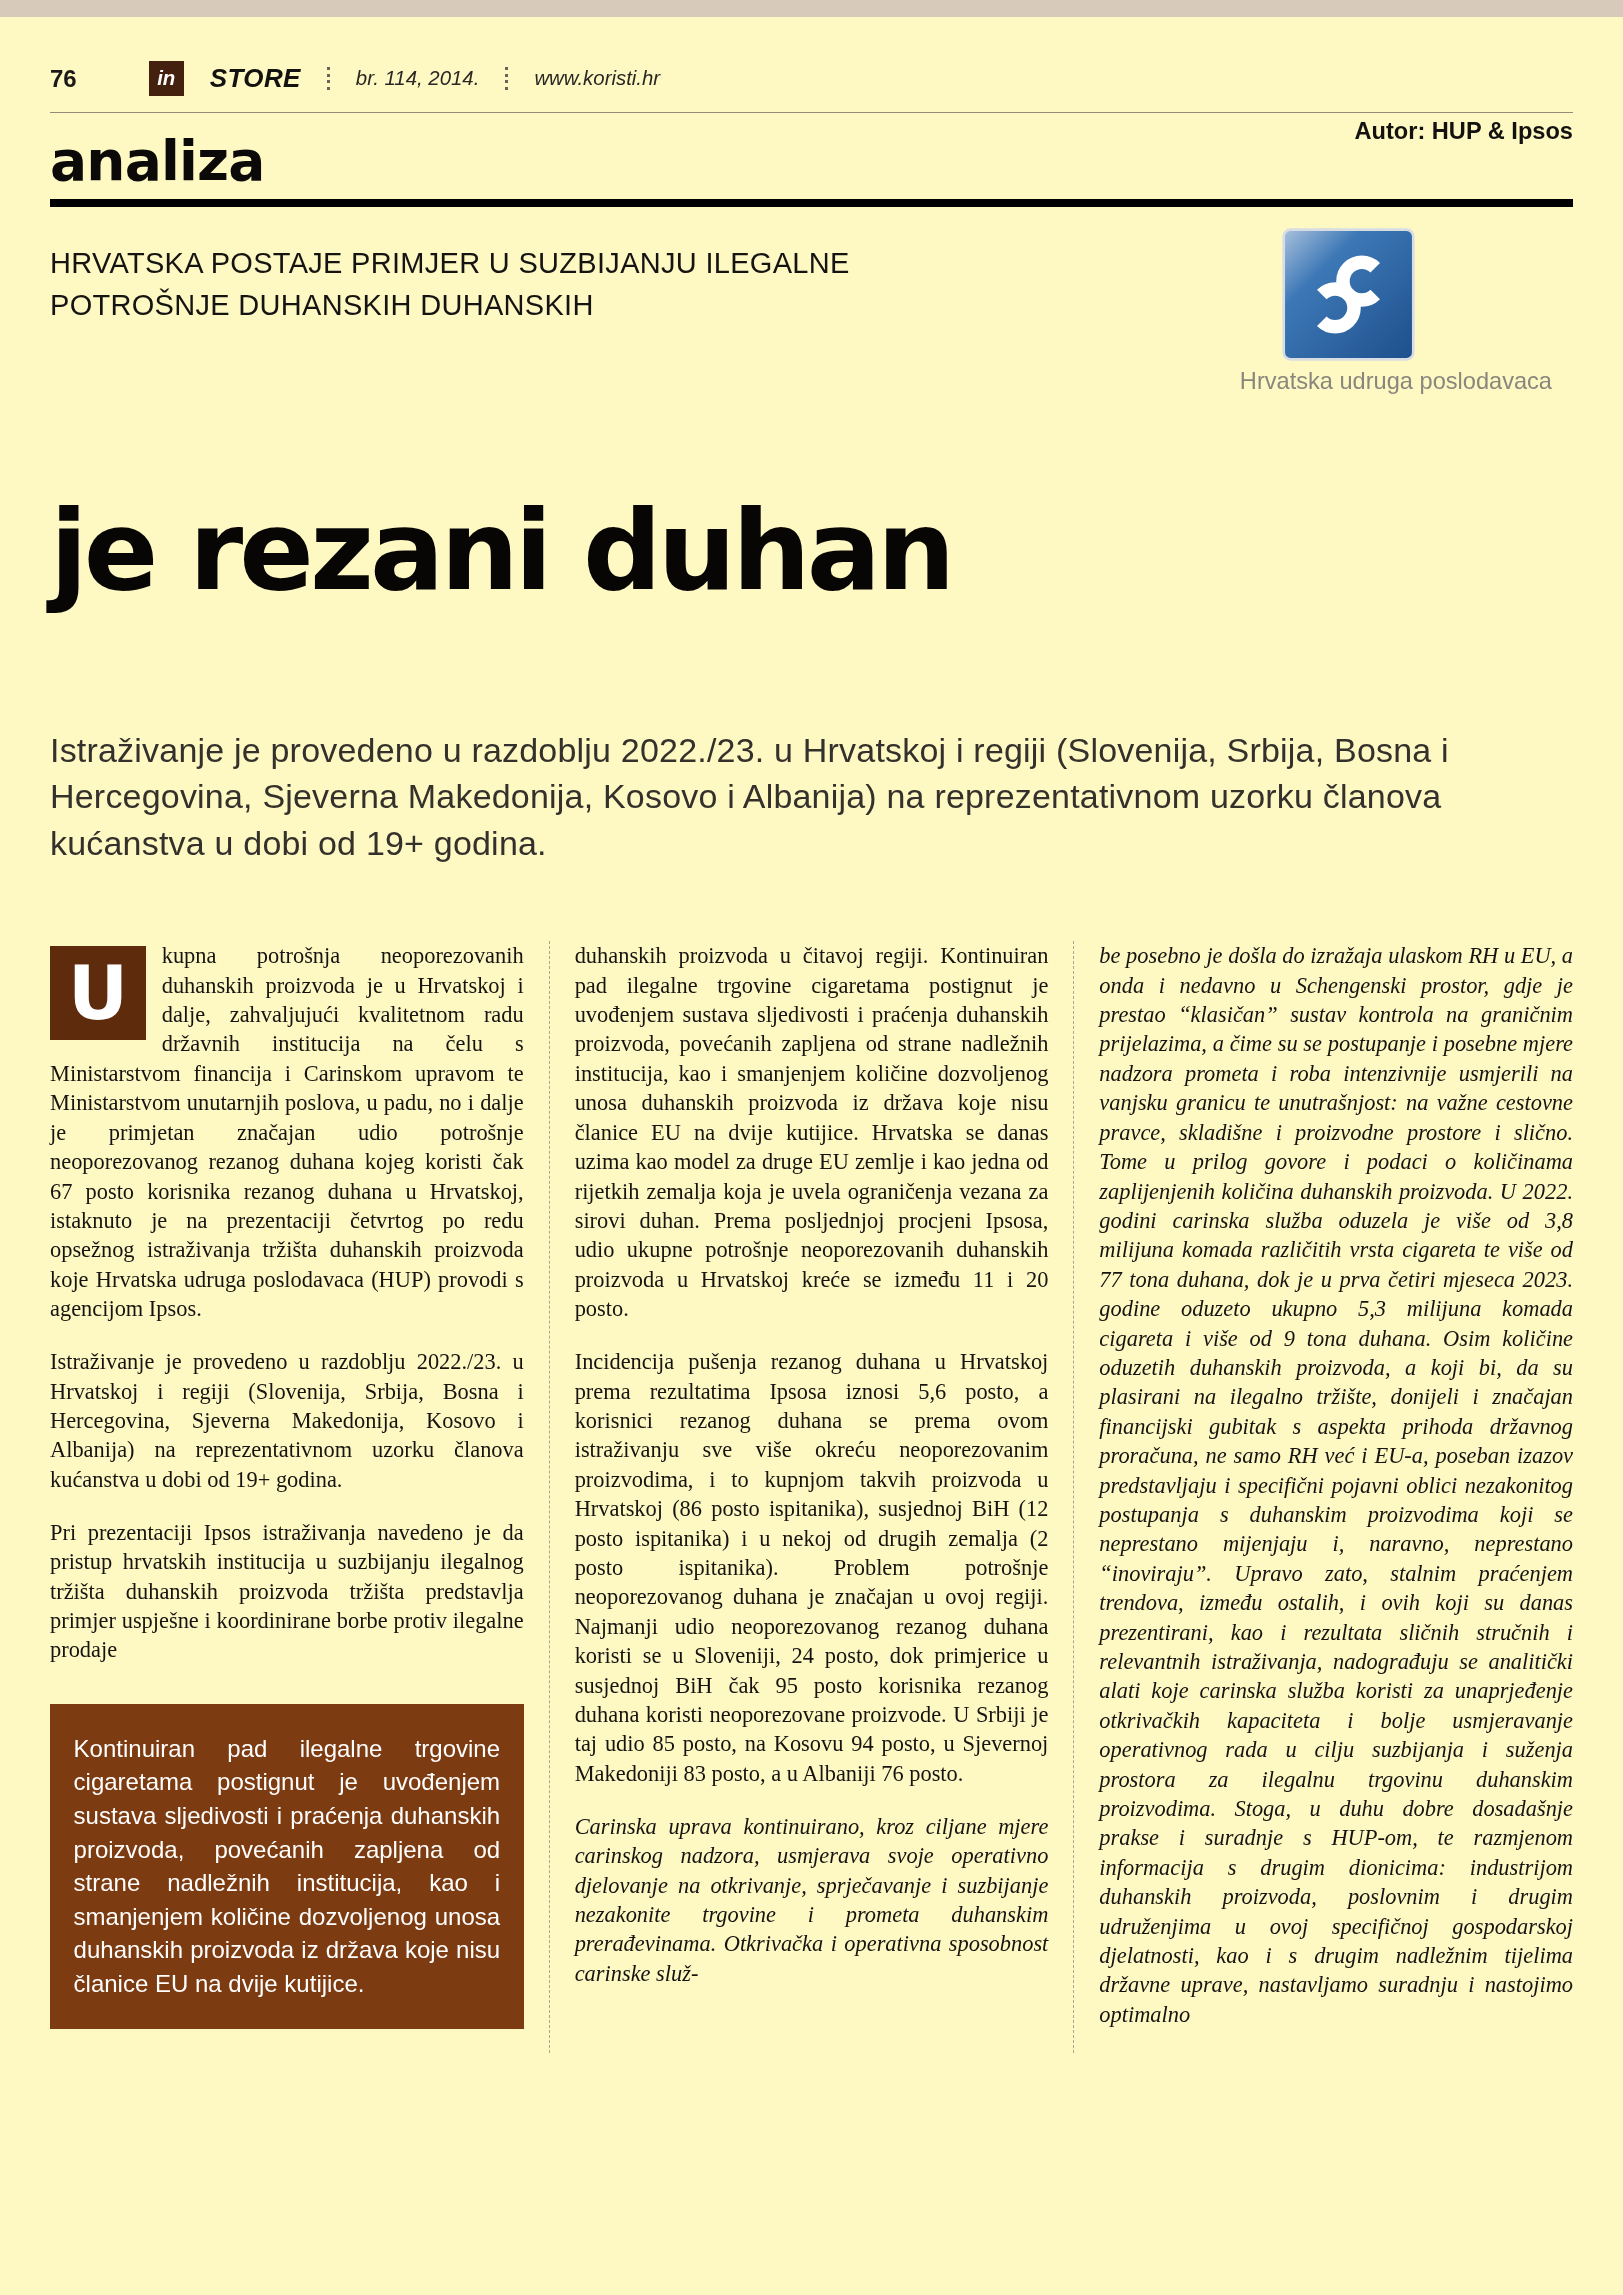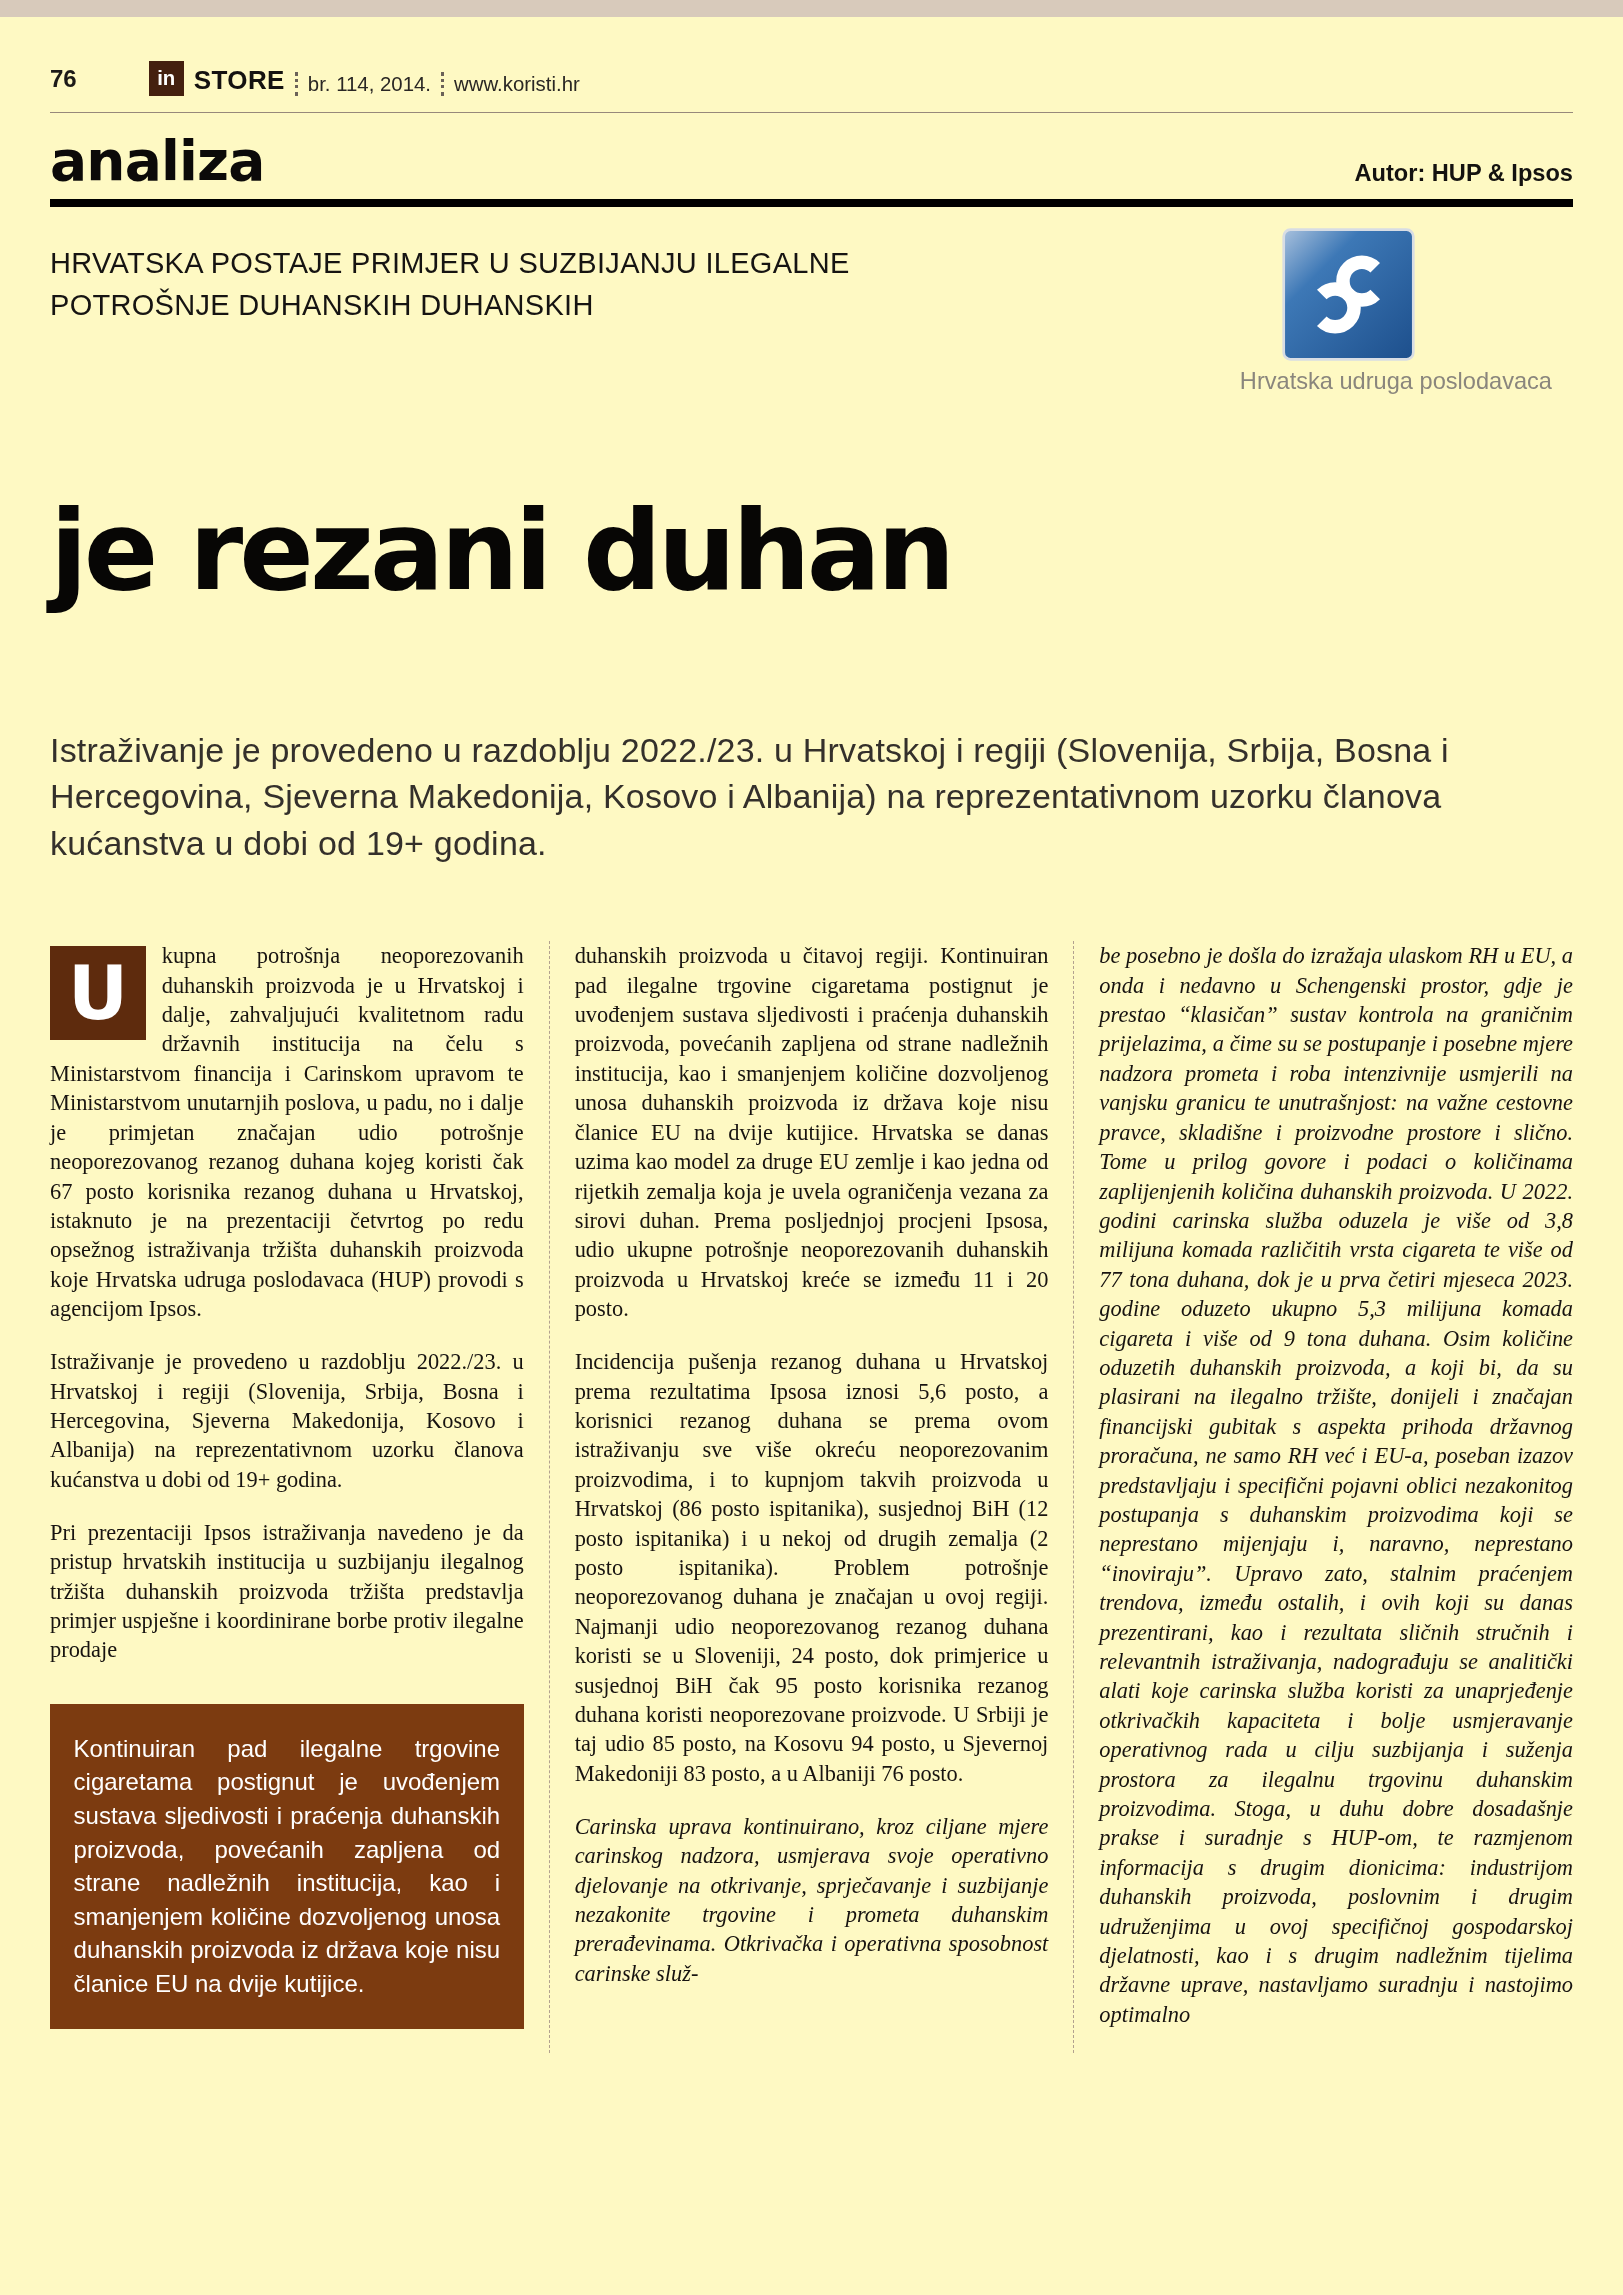--- a/index.html
+++ b/index.html
@@ -11,34 +11,34 @@
     background:#fef9c3;
     padding:0 50px;
     overflow:hidden;
     color:#151210;
     font-family:"Liberation Sans", sans-serif;
   }
 
   
   .topbar { padding-top:44px; display:flex; align-items:center; }
   .page-num { font-size:24px; font-weight:bold; color:#1c1a18; }
-  .masthead { margin-left:72px; display:flex; align-items:flex-end; gap:10px; }
+  .masthead { margin-left:72px; display:flex; align-items:center; gap:26px;font-style:italic; }
   .logo-in {
     width:35px; height:35px; background:#44200f; color:#fff;
     display:flex; align-items:center; justify-content:center;
     font-size:20.4px; font-weight:bold;
   }
   .logo-store { font-size:26px; font-weight:800; letter-spacing:0.4px; color:#141210; }
   .mast-sep { height:23.6px; border-left:3.1px dotted #6b6258; }
   .mast-small { font-size:20.4px; color:#2a2724; }
 
   .hairline { height:1.6px; background:#97897b; margin-top:15.7px; }
 
   
-  .section-row { display:flex; justify-content:space-between; align-items:flex-end; margin-top:4.7px; }
+  .section-row { display:flex; justify-content:space-between; align-items:flex-start; margin-top:4.7px; }
   .section-title {
     font-family:"DejaVu Sans", sans-serif;
     font-size:55px; font-weight:800; letter-spacing:-0.8px; color:#0c0a09;
     padding-top:11px;
   }
   .author { font-size:23.6px; font-weight:bold; color:#141210; padding-bottom:6.3px; }
 
   .thick-rule { height:7.9px; background:#000; margin-top:6.3px; }
 
   

